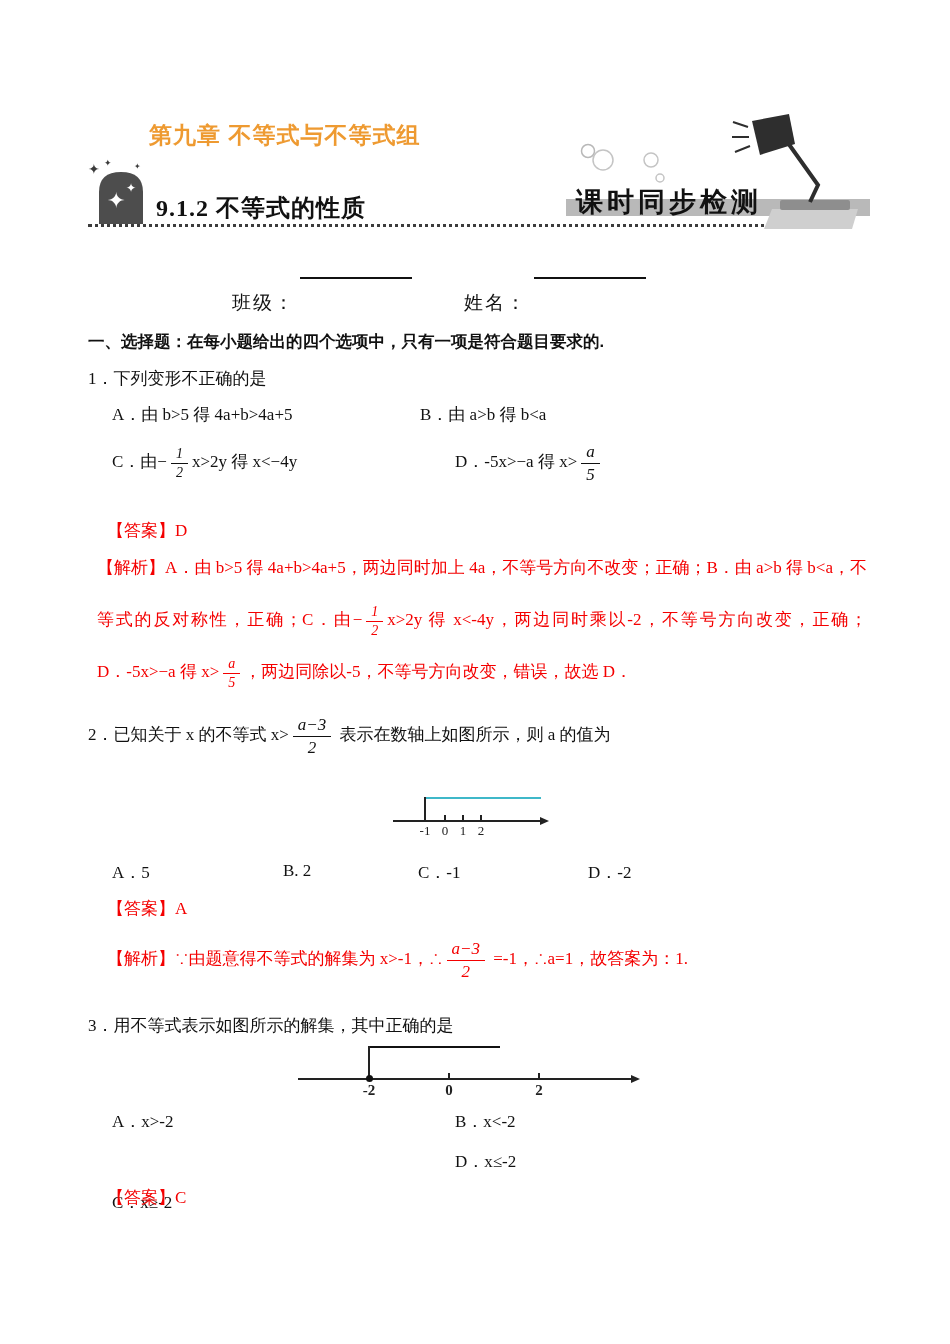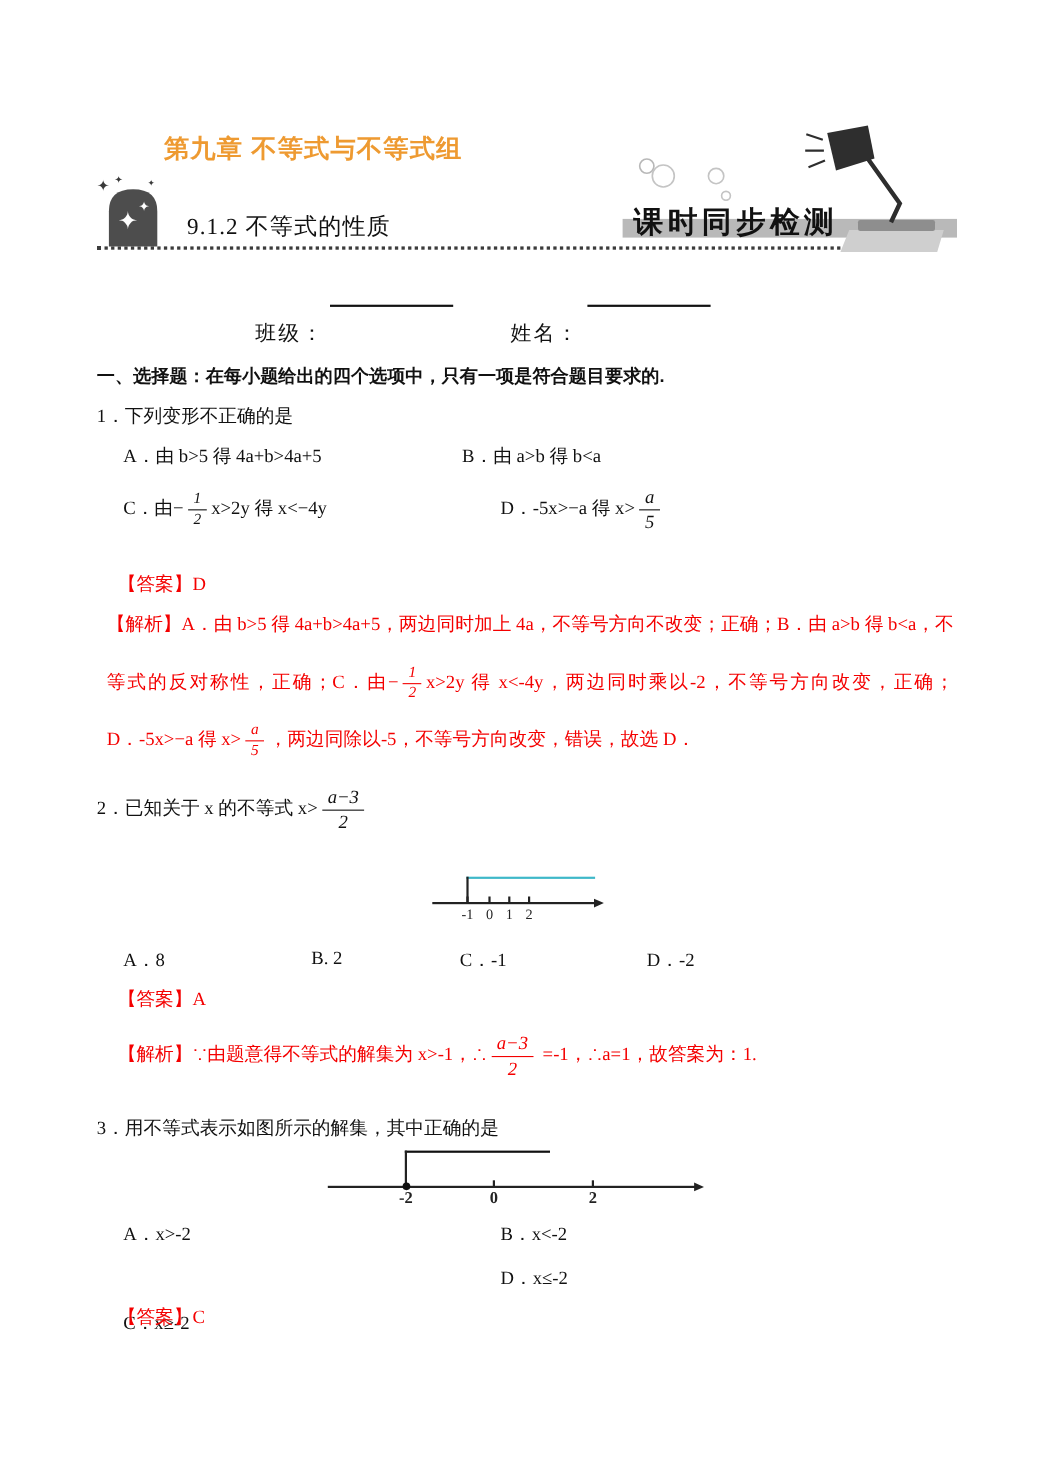--- a/index.html
+++ b/index.html
@@ -12,21 +12,21 @@
   .page { position:relative; width:950px; height:1344px; background:#fff; overflow:hidden; }
   .abs { position:absolute; }
 
   .chapter-title {
     left:149px; top:120px;
     font-family:"Liberation Sans","DejaVu Sans",sans-serif;
     font-weight:bold; font-size:23px; color:#ee9a31; letter-spacing:1px;
     z-index:2;
   }
   .badge { left:88px; top:158px; z-index:2; }
-  .section-title { left:170px; top:192px; font-size:21px; letter-spacing:1px; z-index:2; }
+  .section-title { left:156px; top:192px; font-size:24px; letter-spacing:1px; z-index:2;font-weight:bold; }
   .banner-title {
     left:576px; top:184px; font-size:27px; font-weight:bold;
     letter-spacing:4px; z-index:3;
   }
   .header-art { left:556px; top:113px; z-index:1; }
   .dotted { left:88px; top:224px; width:690px; border-top:3px dotted #3c3c3c; z-index:0; }
 
   .hr-label { font-size:19px; letter-spacing:2px;margin-top:40px; }
   .blank { border-bottom:2px solid #111; height:0; }
 
@@ -112,38 +112,38 @@
   <div class="abs sec-head" style="left:88px; top:331px;">一、选择题：在每小题给出的四个选项中，只有一项是符合题目要求的.</div>
 
   <div class="abs t" style="left:88px; top:367px;">1．下列变形不正确的是</div>
   <div class="abs t" style="left:112px; top:403px;">A．由 b&gt;5 得 4a+b&gt;4a+5</div>
   <div class="abs t" style="left:420px; top:403px;">B．由 a&gt;b 得 b&lt;a</div>
   <div class="abs mathline lh56" style="left:112px; top:434px;"><span>C．由−</span><span class="frac"><span class="num">1</span><span class="den">2</span></span><span>x&gt;2y 得 x&lt;−4y</span></div>
   <div class="abs mathline lh56" style="left:455px; top:434px;"><span>D．-5x&gt;−a 得 x&gt;</span><span class="frac big"><span class="num">a</span><span class="den">5</span></span></div>
   <div class="abs t red" style="left:107px; top:519px;">【答案】D</div>
   <div class="abs analysis red" style="left:97px; top:542px; width:770px;"><span>【解析】A．由 b&gt;5 得 4a+b&gt;4a+5，两边同时加上 4a，不等号方向不改变；正确；B．由 a&gt;b 得 b&lt;a，不等式的反对称性，正确；C．由−</span><span class="frac"><span class="num">1</span><span class="den">2</span></span><span>x&gt;2y 得 x&lt;-4y，两边同时乘以-2，不等号方向改变，正确；D．-5x&gt;−a 得 x&gt;</span><span class="frac"><span class="num">a</span><span class="den">5</span></span><span>，两边同除以-5，不等号方向改变，错误，故选 D．</span></div>
 
-  <div class="abs mathline lh62" style="left:88px; top:704px;"><span>2．已知关于 x 的不等式 x&gt;</span><span class="frac big"><span class="num">a−3</span><span class="den">2</span></span></div>
+  <div class="abs mathline lh62" style="left:88px; top:704px;"><span>2．已知关于 x 的不等式 x&gt;</span><span class="frac big"><span class="num">a−3</span><span class="den">2</span></span><span> 表示在数轴上如图所示，则 a 的值为</span></div>
 
   <div class="numberline" style="left:393px; top:788px; width:160px; height:50px;">
     <div class="nl-ray" style="left:31px; top:9px; width:117px; background:#3fb8c9;"></div>
     <div class="nl-vert" style="left:31px; top:9px; width:1.5px; height:24px;"></div>
     <div class="nl-axis" style="left:0; top:32px; width:148px;"></div>
     <div class="nl-arrow" style="left:147px; top:28.5px;"></div>
     <div class="nl-tick" style="left:31px; top:27px;"></div>
     <div class="nl-tick" style="left:51px; top:27px;"></div>
     <div class="nl-tick" style="left:69px; top:27px;"></div>
     <div class="nl-tick" style="left:87px; top:27px;"></div>
     <span class="nl-label" style="left:22px; top:35px;">-1</span>
     <span class="nl-label" style="left:42px; top:35px;">0</span>
     <span class="nl-label" style="left:60px; top:35px;">1</span>
     <span class="nl-label" style="left:78px; top:35px;">2</span>
   </div>
 
-  <span class="abs t" style="left:112px; top:861px;">A．8</span>
+  <span class="abs t" style="left:112px; top:861px;">A．5</span>
   <span class="abs t" style="left:283px; top:861px;">B. 2</span>
   <span class="abs t" style="left:418px; top:861px;">C．-1</span>
   <span class="abs t" style="left:588px; top:861px;">D．-2</span>
   <div class="abs t red" style="left:107px; top:897px;">【答案】A</div>
   <div class="abs mathline lh62 red" style="left:107px; top:928px;"><span>【解析】∵由题意得不等式的解集为 x&gt;-1，∴</span><span class="frac big"><span class="num">a−3</span><span class="den">2</span></span><span> =-1，∴a=1，故答案为：1.</span></div>
 
   <div class="abs t" style="left:88px; top:1014px;">3．用不等式表示如图所示的解集，其中正确的是</div>
 
   <div class="numberline" style="left:298px; top:1040px; width:350px; height:56px;">
     <div class="nl-ray" style="left:70px; top:6px; width:132px; background:#111;"></div>

